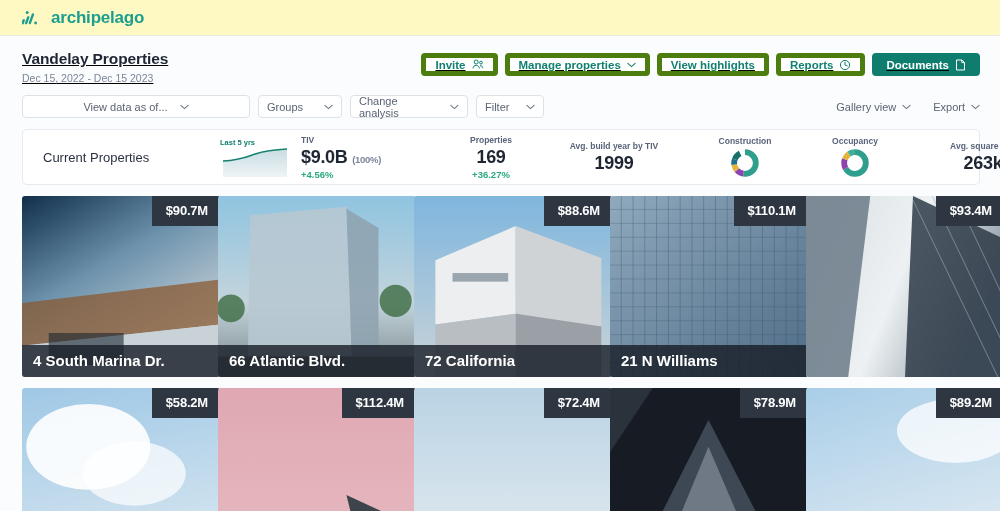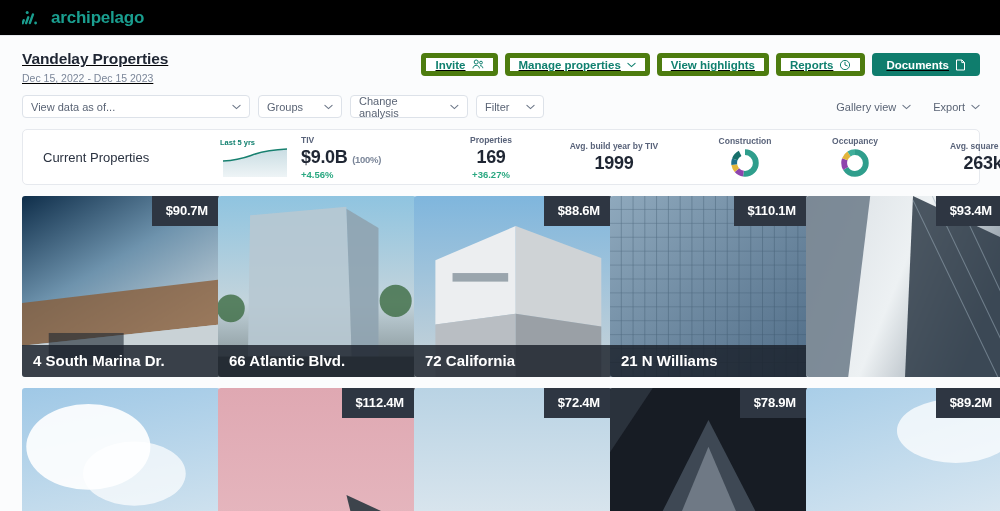--- a/index.html
+++ b/index.html
@@ -6,21 +6,21 @@
   html, body {
     width: 1000px; height: 511px;
     background: #ffffff;
     font-family: "Liberation Sans", sans-serif;
     overflow: hidden;
   }
 
   
   .topbar {
     height: 36px;
-    background: #000000;
+    background: #fef9c3;
     border-bottom: 1px solid #e6e9ee;
     display: flex; align-items: center;
     padding-left: 22px;
   }
   .logo { display: flex; align-items: center; gap: 7px; }
   .logo-mark { width: 22px; height: 16px; display:block; }
   .logo-text {
     font-size: 17px; font-weight: bold; letter-spacing: -0.2px;
     color: #1a9e8f;
   }
@@ -59,21 +59,21 @@
     padding: 11px 20px 0 22px;
   }
   .filters { display: flex; gap: 8px; align-items: center; }
   .select {
     display: inline-flex; align-items: center; justify-content: space-between;
     height: 23px; padding: 0 8px;
     border: 1px solid #dde2e9; border-radius: 4px; background: #ffffff;
     font-size: 11px; color: #5a6475; cursor: pointer;
   }
   .select .lbl { margin-right: 12px; }
-  .sel-viewdata { width: 228px; }
+  .sel-viewdata { width: 228px; justify-content: center; }
   .sel-groups { width: 84px; }
   .sel-change { width: 118px; }
   .sel-filter { width: 68px; }
 
   .right-links { display: flex; gap: 22px; align-items: center; }
   .link {
     display: inline-flex; align-items: center; gap: 6px;
     font-size: 11px; color: #5a6475; cursor: pointer;
   }
 
@@ -426,20 +426,21 @@
           <stop offset="0%" stop-color="#9fc8e6"></stop>
               <stop offset="100%" stop-color="#d9e7f0"></stop>
         </linearGradient>
           </defs>
         <rect width="185" height="181" fill="url(#g6)"></rect>
         <ellipse cx="62" cy="55" rx="58" ry="40" fill="#ffffff" opacity="0.9"></ellipse>
         <ellipse cx="105" cy="80" rx="48" ry="30" fill="#ffffff" opacity="0.7"></ellipse>
         <polygon points="0,118 78,160 60,181 0,181" fill="#b7c2cb"></polygon>
         <polygon points="95,165 150,181 95,181" fill="#c8d6e0"></polygon>
       </svg>
+      <div class="price">$58.2M</div>
     </div>
 
     <div class="card">
       <svg class="photo" viewBox="0 0 185 181" preserveAspectRatio="none">
         <defs>
             <linearGradient id="g7" x1="0" y1="0" x2="0" y2="1">
           <stop offset="0%" stop-color="#dfa8b2"></stop>
               <stop offset="100%" stop-color="#e8bcc3"></stop>
         </linearGradient>
           </defs>

